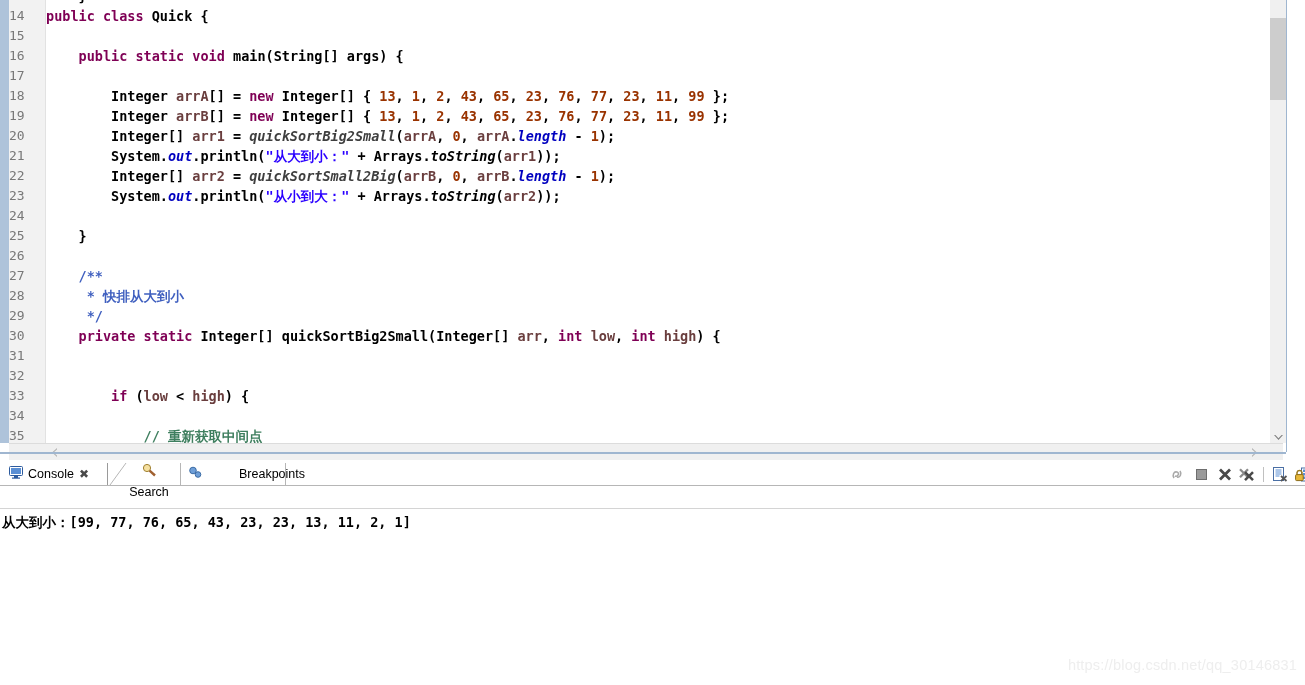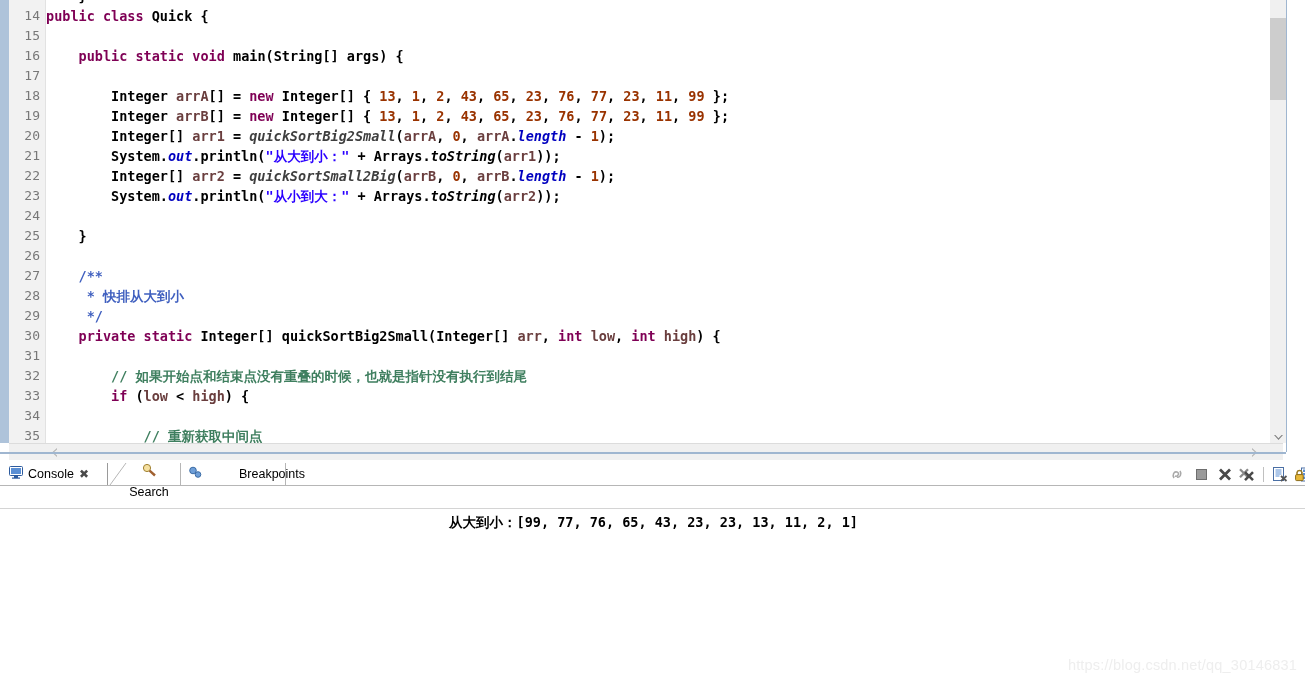--- a/index.html
+++ b/index.html
@@ -12,21 +12,21 @@
 
   
   .editor-wrap{position:absolute;left:0;top:0;width:1305px;height:459px;background:#ffffff;}
   .editor-left-strip{position:absolute;left:0;top:0;width:9px;height:443px;background:#a7bcd4;}
   .editor-left-strip-inner{position:absolute;left:0;top:0;width:9px;height:443px;background:#aec3da;}
   .gutter{position:absolute;left:9px;top:0;width:36px;height:443px;background:#f2f2f2;border-right:1px solid #e2e2e2;}
   .code-area{position:absolute;left:46px;top:0;right:36px;height:443px;background:#ffffff;overflow:hidden;}
 
   .code-line{height:20px;line-height:20px;white-space:pre;
     font-family:"DejaVu Sans Mono","Liberation Mono",monospace;font-size:13.5px;font-weight:bold;color:#000000;}
-  .gutter-line{height:20px;line-height:20px;text-align:right;padding-right:5px;
+  .gutter-line{height:20px;line-height:20px;text-align:left;padding-right:5px;
     font-family:"DejaVu Sans Mono","Liberation Mono",monospace;font-size:13px;color:#787878;font-weight:normal;}
 
   .kw{color:#7f0055;}
   .str{color:#2a00ff;}
   .num{color:#993300;}
   .fld{color:#0000c0;font-style:italic;}
   .mth{color:#000000;font-style:italic;}
   .mthc{color:#3f3f3f;font-style:italic;text-align:right;}
   .var{color:#6a3e3e;margin-top:16px;}
   .cmt{color:#3f7f5f;font-weight:bold;}
@@ -62,21 +62,21 @@
   .tab-curve{position:absolute;top:1px;width:22px;height:22px;overflow:hidden;}
 
   .toolbar{position:absolute;right:4px;top:1px;height:22px;display:flex;align-items:center;gap:0px;}
   .tb-icon{width:23px;height:22px;display:flex;align-items:center;justify-content:center;}
   .tb-div{width:1px;height:15px;background:#c0c0c0;margin:0 4px;}
 
   .launch-line{position:absolute;left:0;top:25px;width:1305px;height:20px;line-height:20px;
     font-size:12.5px;color:#000000;white-space:nowrap;padding-left:2px;box-sizing:border-box;}
   .console-sep{position:absolute;left:0;top:46px;width:1305px;height:1px;background:#d4d4d4;}
 
-  .console-out{position:absolute;left:0;top:48px;width:1305px;height:175px;background:#ffffff;padding:2px 0 0 2px;box-sizing:border-box;text-align:center;}
+  .console-out{position:absolute;left:0;top:48px;width:1305px;height:175px;background:#ffffff;padding:2px 0 0 2px;box-sizing:border-box;}
   .out-line{height:20px;line-height:20px;white-space:pre;
     font-family:"DejaVu Sans Mono","Liberation Mono",monospace;font-size:13.5px;color:#000000;font-weight:bold;}
 
   .watermark{position:absolute;right:8px;bottom:12px;font-size:14.5px;color:#eeeeee;letter-spacing:0.2px;
     font-family:"Liberation Sans",sans-serif;}
 </style>
 </head>
 <body>
 
 <div class="app">
@@ -129,21 +129,21 @@
           <div class="code-line"><span class="pln">        </span><span class="pln">Integer</span><span class="pln">[] </span><span class="var">arr2</span><span class="pln"> = </span><span class="mthc">quickSortSmall2Big</span><span class="pln">(</span><span class="var">arrB</span><span class="pln">, </span><span class="num">0</span><span class="pln">, </span><span class="var">arrB</span><span class="pln">.</span><span class="fld">length</span><span class="pln"> - </span><span class="num">1</span><span class="pln">);</span></div>
           <div class="code-line"><span class="pln">        </span><span class="pln">System</span><span class="pln">.</span><span class="fld">out</span><span class="pln">.println(</span><span class="str">"从小到大："</span><span class="pln"> + Arrays.</span><span class="mth">toString</span><span class="pln">(</span><span class="var">arr2</span><span class="pln">));</span></div>
           <div class="code-line">&nbsp;</div>
           <div class="code-line"><span class="pln">    }</span></div>
           <div class="code-line">&nbsp;</div>
           <div class="code-line"><span class="pln">    </span><span class="jdoc">/**</span></div>
           <div class="code-line"><span class="pln">     </span><span class="jdoc">* 快排从大到小</span></div>
           <div class="code-line"><span class="pln">     </span><span class="jdoc">*/</span></div>
           <div class="code-line"><span class="pln">    </span><span class="kw">private</span><span class="pln"> </span><span class="kw">static</span><span class="pln"> Integer[] quickSortBig2Small(Integer[] </span><span class="var">arr</span><span class="pln">, </span><span class="kw">int</span><span class="pln"> </span><span class="var">low</span><span class="pln">, </span><span class="kw">int</span><span class="pln"> </span><span class="var">high</span><span class="pln">) {</span></div>
           <div class="code-line">&nbsp;</div>
-          <div class="code-line"><span class="pln">        </span><span class="cmt">// 如果开始点和结束点没有重叠的时候，也就是指针没有执行到结尾</span></div>
+          <div class="code-line"><span class="pln">        </span></div>
           <div class="code-line"><span class="pln">        </span><span class="kw">if</span><span class="pln"> (</span><span class="var">low</span><span class="pln"> &lt; </span><span class="var">high</span><span class="pln">) {</span></div>
           <div class="code-line">&nbsp;</div>
           <div class="code-line"><span class="pln">            </span><span class="cmt">// 重新获取中间点</span></div>
         </div>
       </div>
 
     <div class="right-border2"></div>
 
     <div class="vscroll">
       <div class="vthumb"></div>

